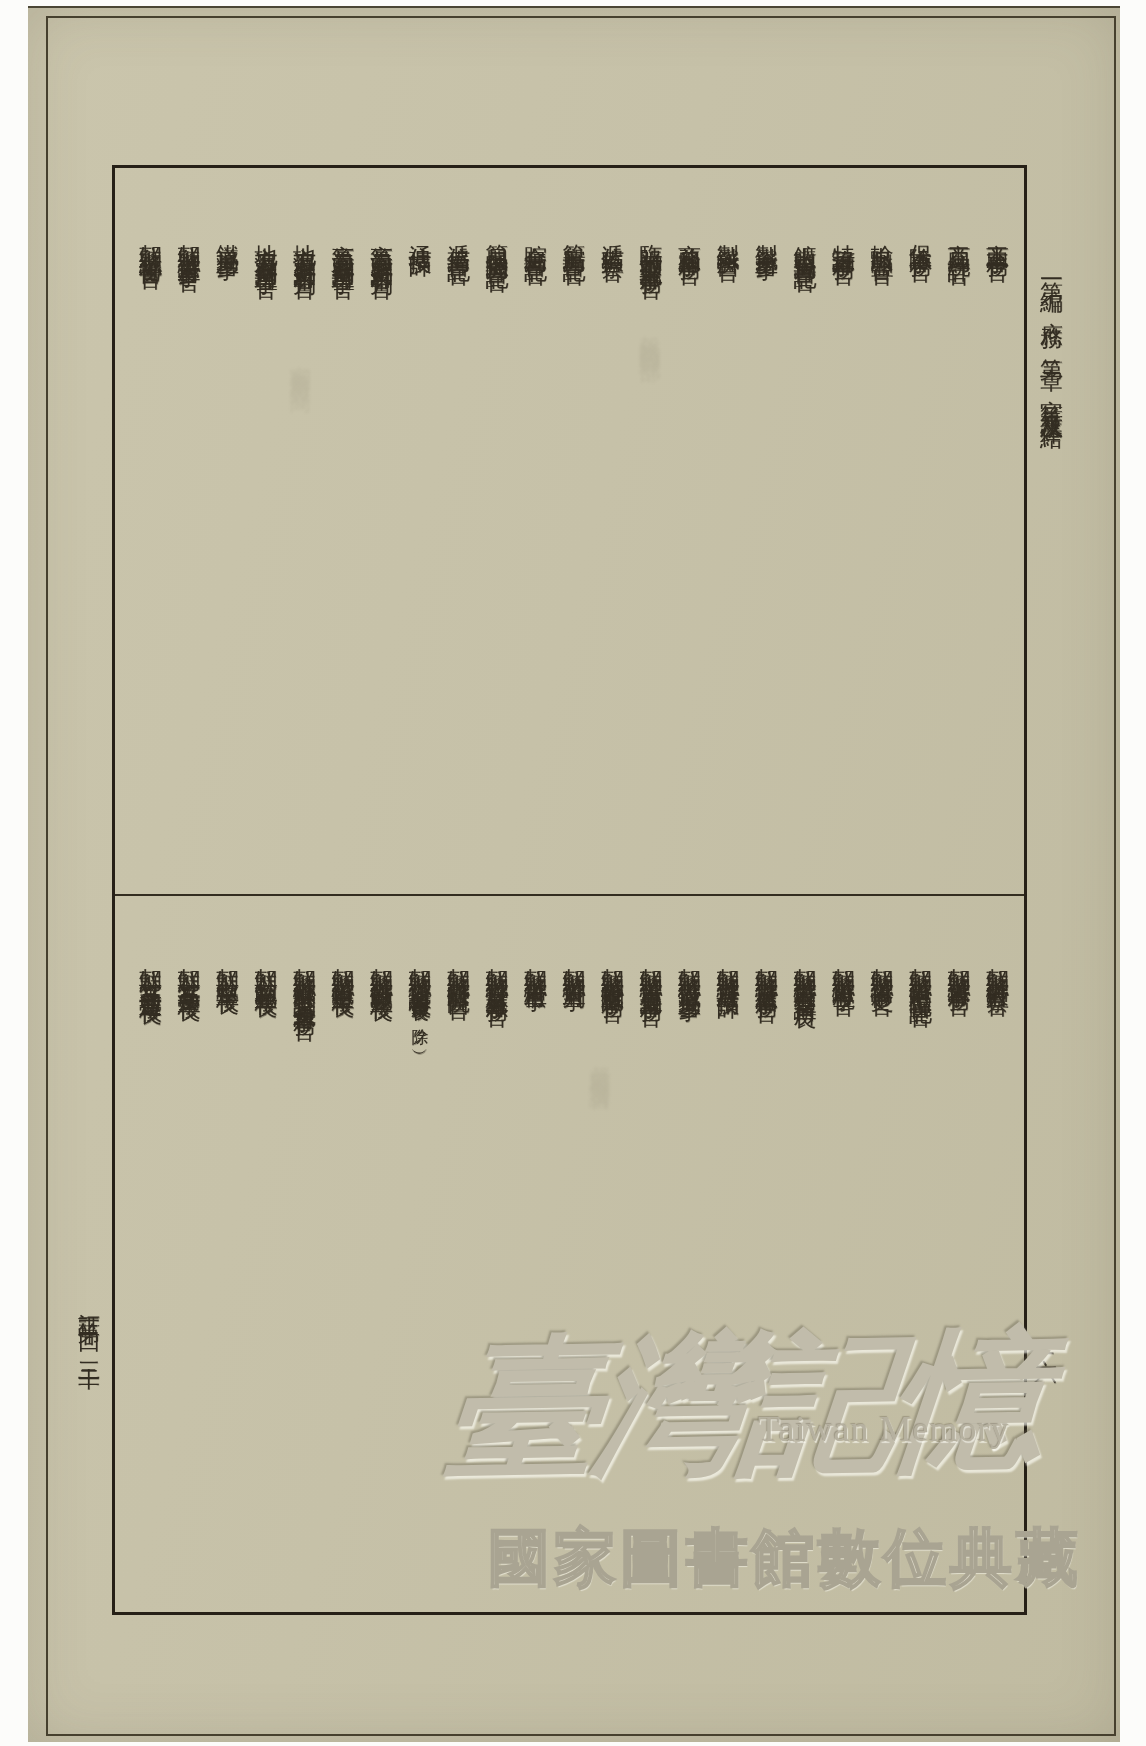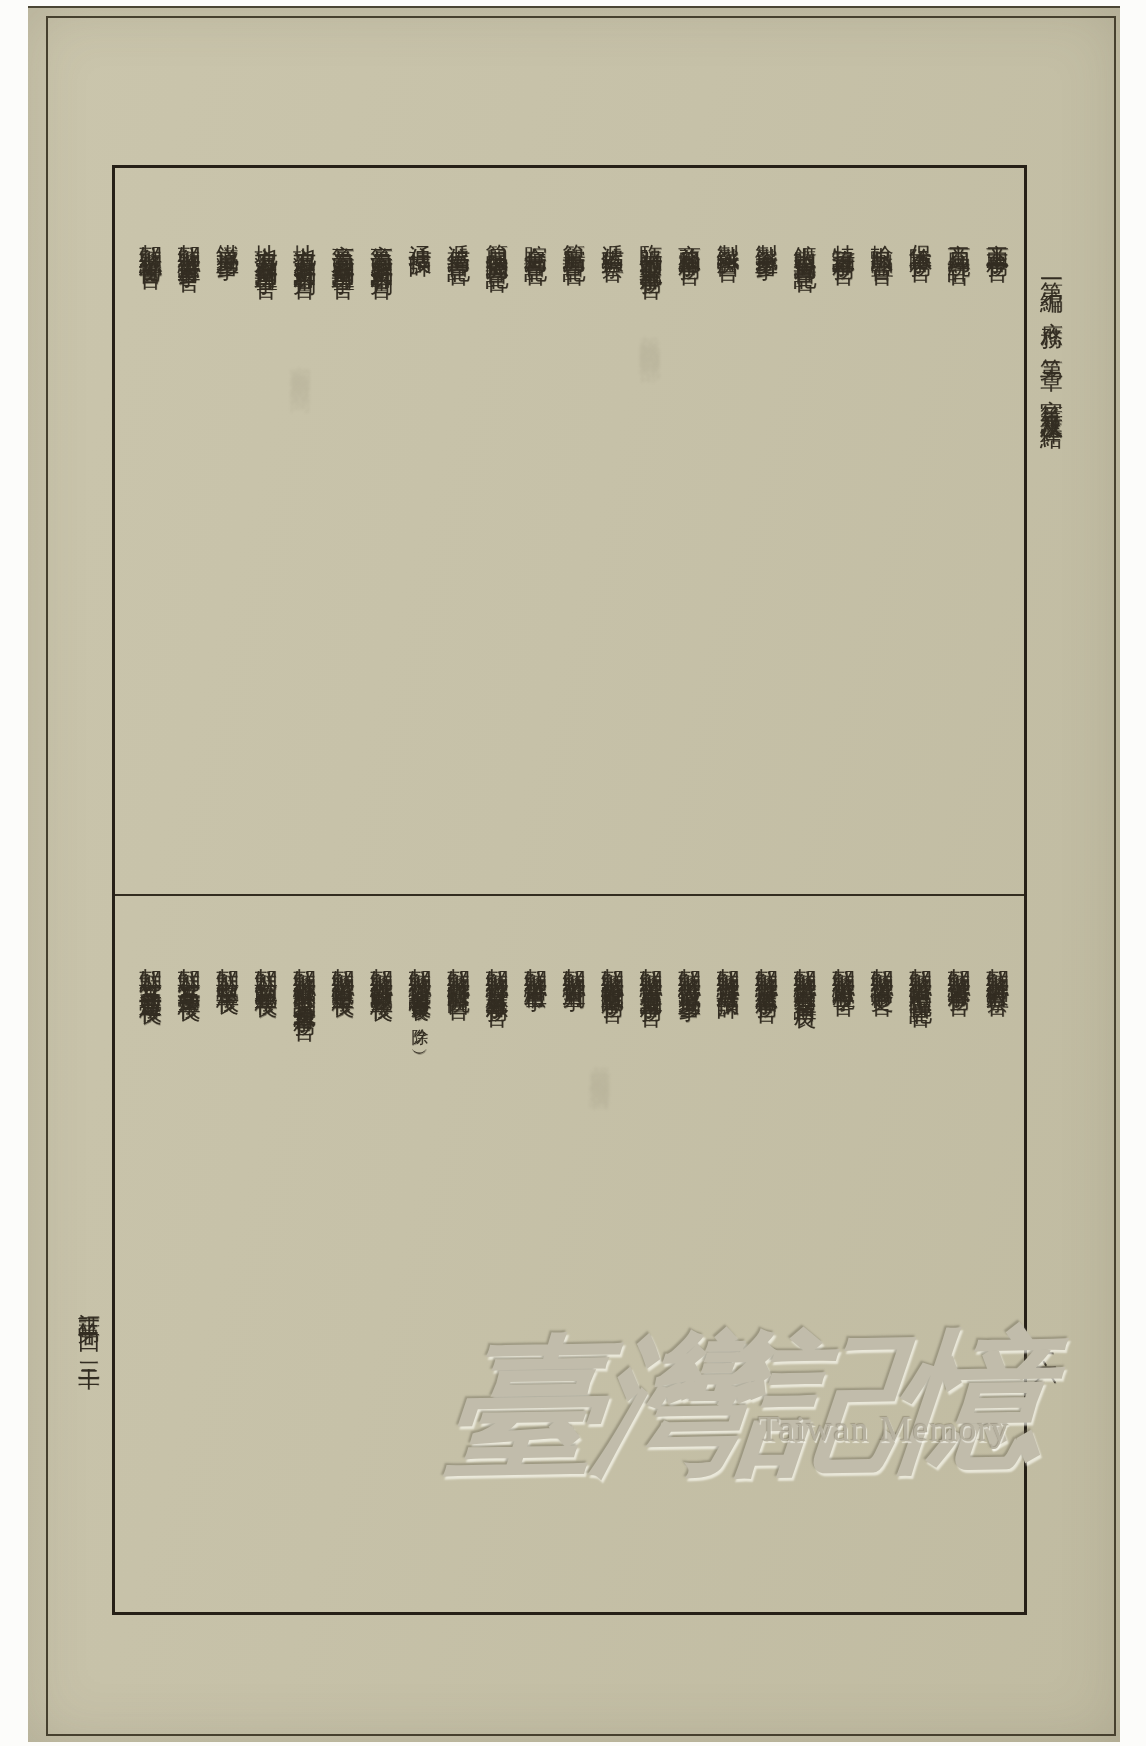--- a/index.html
+++ b/index.html
@@ -150,14 +150,15 @@
         <div class="entry">朝鮮總督府林野調查委員會事務官</div>
         <div class="entry">朝鮮公立師範學校長</div>
         <div class="entry">朝鮮公立中學校長</div>
         <div class="entry">朝鮮公立高等女學校長</div>
         <div class="entry">朝鮮公立高等普通學校長</div>
       </div>
   </div>
 
   <div class="wm-calli">臺灣記憶</div>
   <div class="wm-latin">Taiwan Memory</div>
+  <div class="wm-inst">國家圖書館數位典藏</div>
 
 </div>
 
 </body></html>

